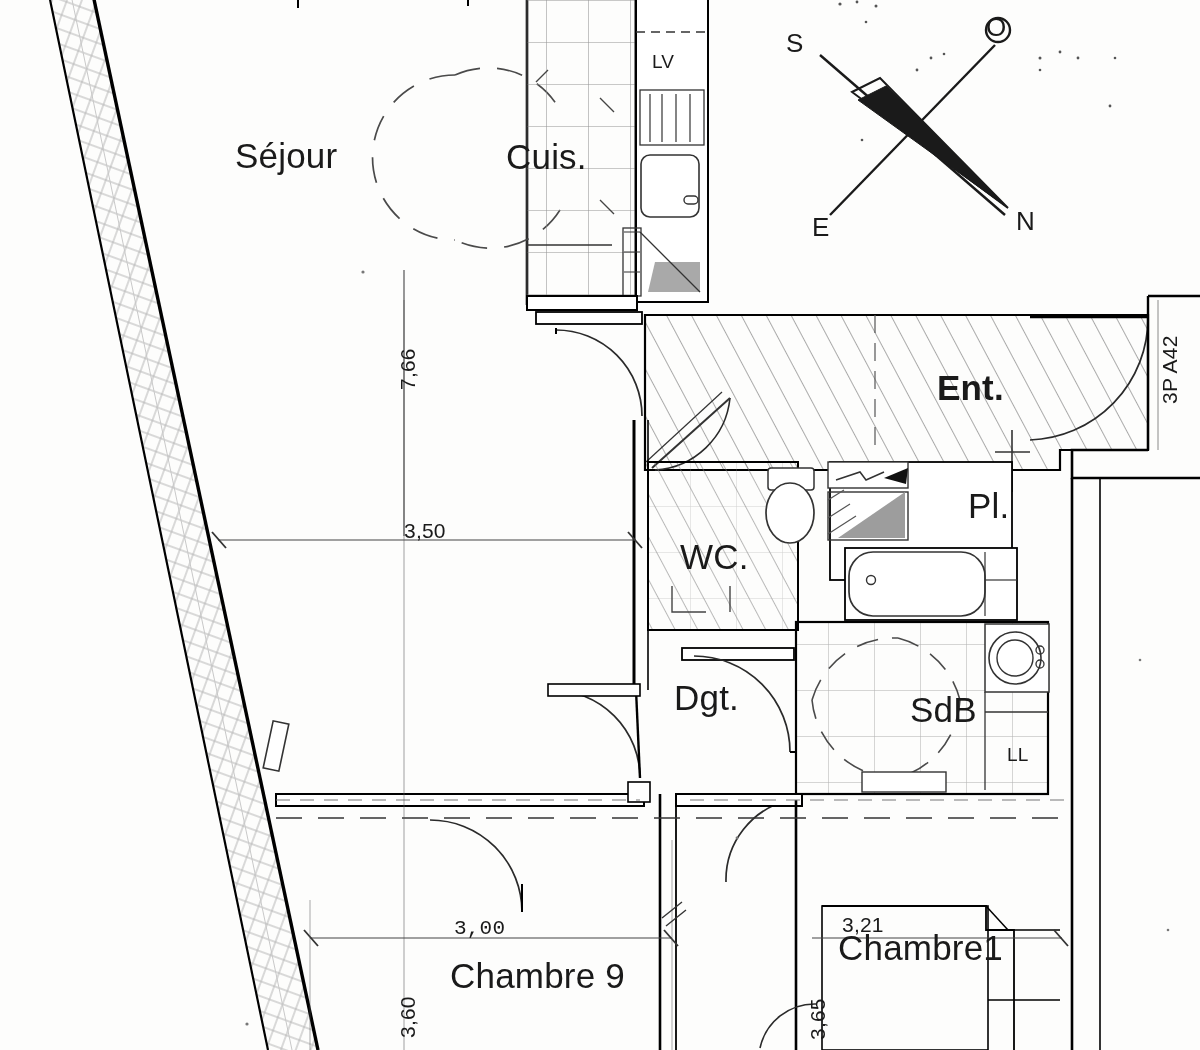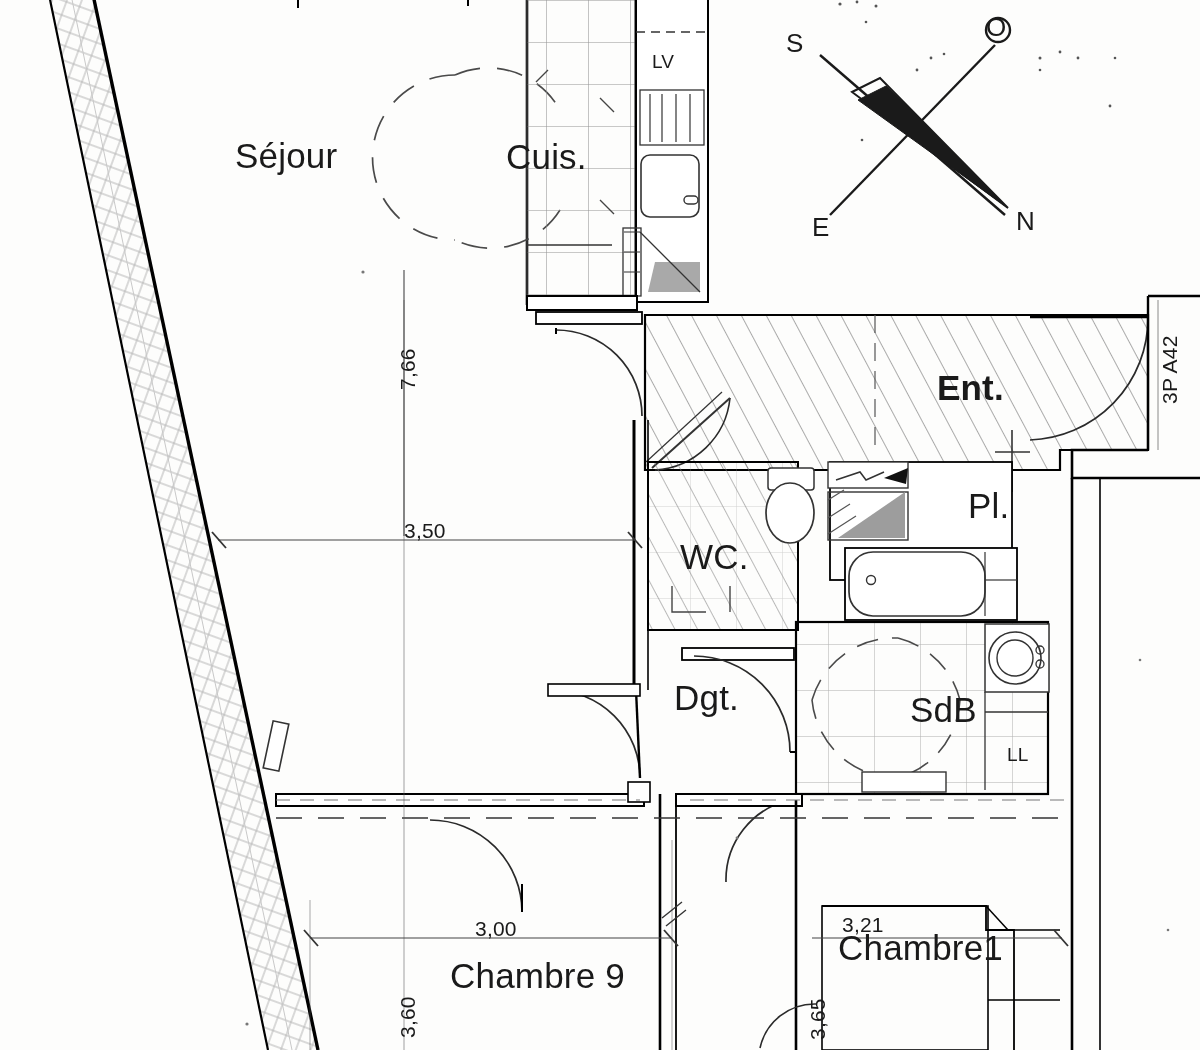--- a/index.html
+++ b/index.html
@@ -318,21 +318,21 @@
   <div class="lbl room-lbl" style="left:674px;top:678px;">Dgt.</div>
 
   <div class="lbl room-lbl" style="left:450px;top:956px;">Chambre 9</div>
 
   <div class="lbl room-lbl" style="left:838px;top:928px;">Chambre1</div>
 
   <div class="lbl dim-lbl rot90" style="left:396px;top:390px;">7,66</div>
 
   <div class="lbl dim-lbl" style="left:404px;top:519px;">3,50</div>
 
-  <div class="lbl dim-lbl" style="left:475px;top:917px;">3,00</div>
+  <div class="lbl dim-lbl" style="left:454px;top:917px;font-family:Liberation Mono, monospace;">3,00</div>
 
   <div class="lbl dim-lbl rot90" style="left:396px;top:1038px;">3,60</div>
 
   <div class="lbl dim-lbl" style="left:842px;top:913px;">3,21</div>
 
   <div class="lbl dim-lbl rot90" style="left:806px;top:1040px;">3,65</div>
 
   <div class="lbl tag-lbl rot90" style="left:1158px;top:404px;">3P A42</div>
 
   <div class="lbl compass-lbl" style="left:786px;top:28px;">S</div>

